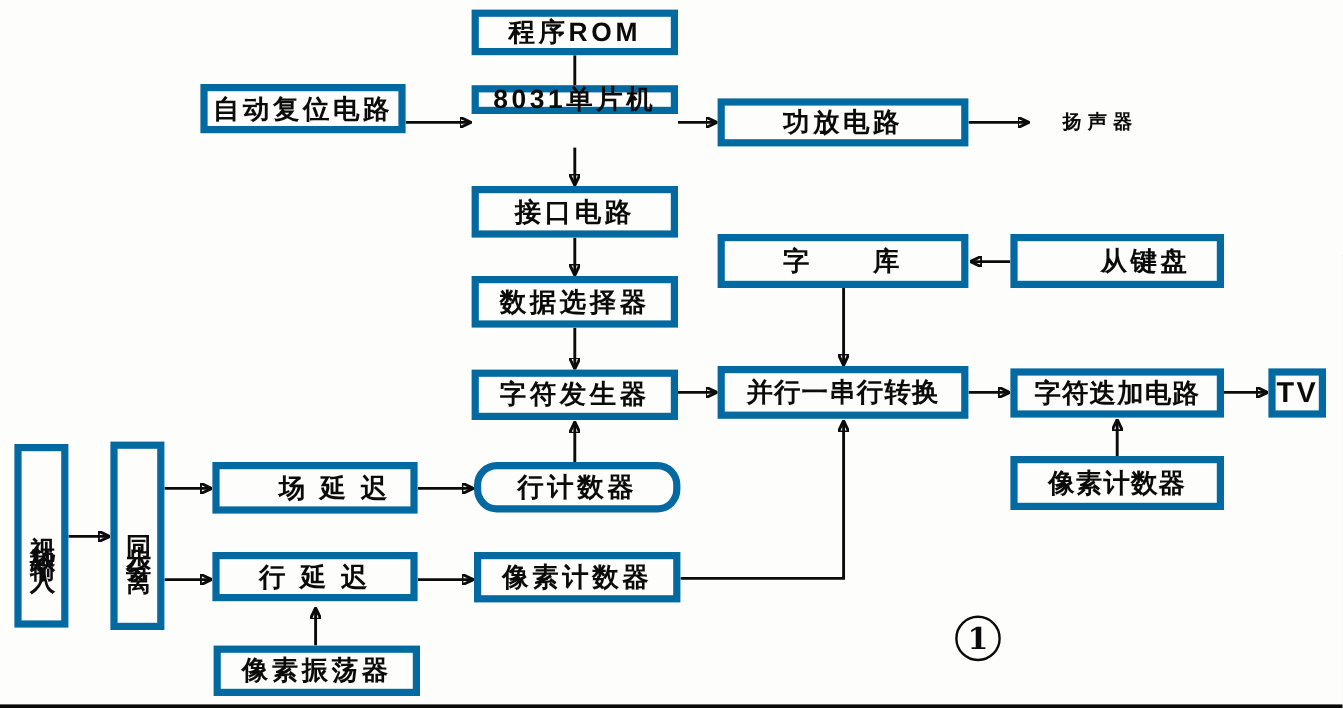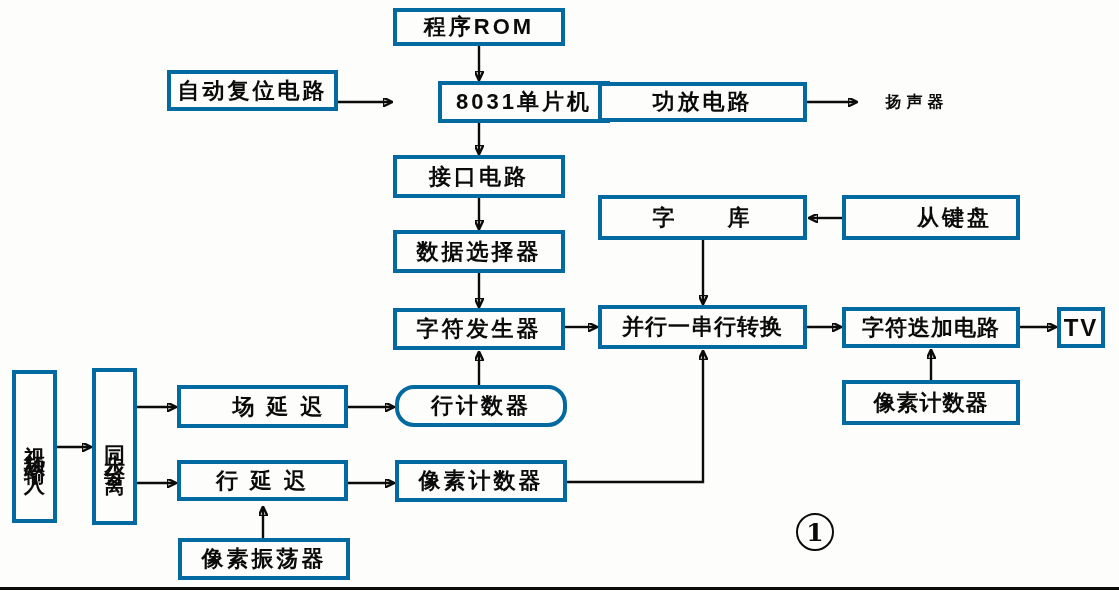--- a/index.html
+++ b/index.html
@@ -1,18 +1,18 @@
 <!DOCTYPE html>
 <html><head>
 <meta charset="utf-8">
 <style>
   html,body{margin:0;padding:0;background:#e8e8e8;}
   #page{position:relative;width:1119px;height:591px;background:#fdfdfb;overflow:hidden;
         font-family:"Liberation Sans",sans-serif;color:#0b0b0b;}
-  .node{position:absolute;box-sizing:border-box;border:4px solid #0369a1;background:#fdfdfb;
+  .node{position:absolute;box-sizing:border-box;border:6px solid #0369a1;background:#fdfdfb;
         display:flex;align-items:center;justify-content:center;
         font-weight:bold;font-size:22px;letter-spacing:3px;white-space:pre;text-align:center;}
   .plain{position:absolute;box-sizing:border-box;display:flex;align-items:center;justify-content:center;
         font-weight:bold;font-size:16px;letter-spacing:5px;white-space:pre;}
   .vbox{writing-mode:vertical-rl;text-orientation:upright;letter-spacing:9px;font-size:21px;}
   #edges{position:absolute;left:0;top:0;}
   #edges path{stroke:#0b0b0b;stroke-width:2.4;fill:none;}
   .fig-circle{position:absolute;box-sizing:border-box;border:2.5px solid #0b0b0b;border-radius:50%;
         width:38px;height:38px;display:flex;align-items:center;justify-content:center;
         font-size:25px;font-weight:bold;font-family:"DejaVu Serif","Liberation Serif",serif;}
@@ -49,21 +49,21 @@
     <path d="M479,385 V353" marker-end="url(#ah)"></path>
     <path d="M263,538 V508" marker-end="url(#ah)"></path>
     <path d="M567,482 H703 V352" marker-end="url(#ah)"></path>
     <path d="M931,380 V351" marker-end="url(#ah)"></path>
   </svg>
 
   <div class="node" style="left:393px;top:8px;width:172px;height:38px;">程序ROM</div>
 
   <div class="node" style="left:167px;top:70px;width:171px;height:41px;">自动复位电路</div>
 
-  <div class="node" style="left:393px;top:81px;width:172px;height:42px;margin-left:45px;">8031单片机</div>
+  <div class="node" style="left:393px;top:71px;width:172px;height:24px;">8031单片机</div>
 
   <div class="node" style="left:598px;top:82px;width:209px;height:40px;">功放电路</div>
 
   <div class="plain" style="left:862px;top:88px;width:110px;height:28px;">扬声器</div>
 
   <div class="node" style="left:393px;top:155px;width:172px;height:43px;">接口电路</div>
 
   <div class="node" style="left:393px;top:230px;width:172px;height:43px;">数据选择器</div>
 
   <div class="node" style="left:598px;top:195px;width:209px;height:45px;">字　　库</div>

